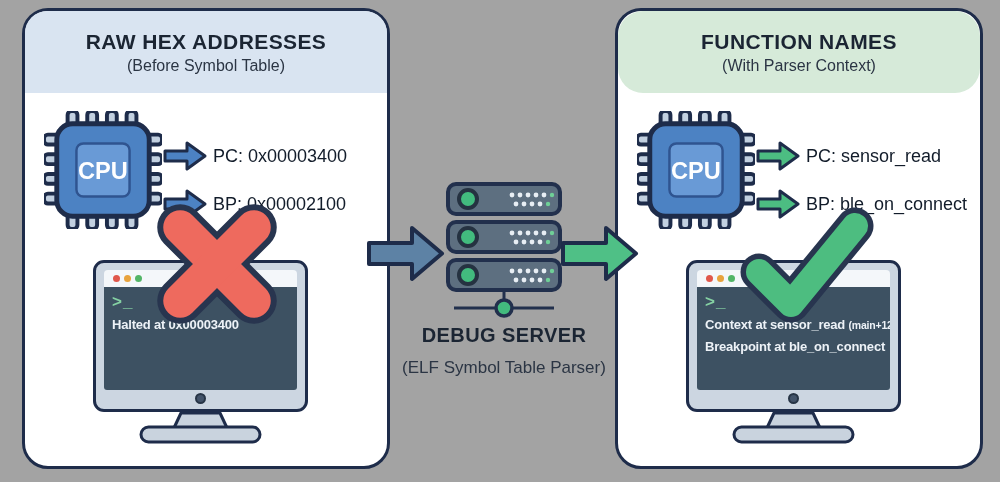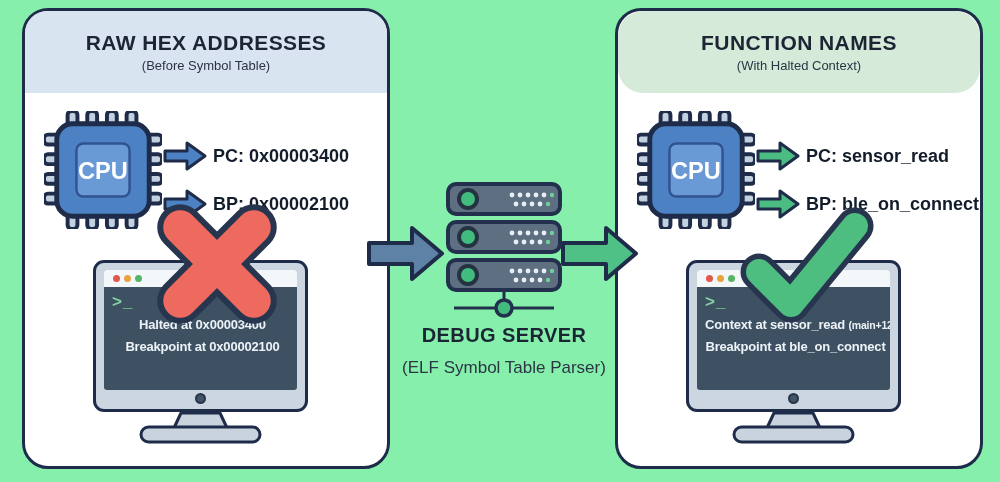--- a/index.html
+++ b/index.html
@@ -1,65 +1,65 @@
 <!DOCTYPE html>
 <html><head>
 <meta charset="utf-8">
 <style>
   html,body{margin:0;padding:0;background:#fbfcfd;}
   *{box-sizing:border-box;}
   .stage{
     position:relative;width:1000px;height:482px;overflow:hidden;
-    font-family:"Liberation Sans",sans-serif;background:#86efac;padding-left:40px;
+    font-family:"Liberation Sans",sans-serif;background:#a3a3a3;padding-left:40px;
   }
   
   .panel{
     position:absolute;top:8px;width:368px;height:461px;background:#ffffff;
     border:3px solid #1e2c4a;border-radius:26px;
   }
   .panel.left{left:22px;}
   .panel.right{left:615px;}
   .panel-header{
     height:82px;border-radius:22px 22px 0 0;
     display:flex;flex-direction:column;align-items:center;justify-content:center;gap:3px;
   }
   .panel.left .panel-header{background:#d9e4f1;}
   .panel.right .panel-header{background:#d6ead9;border-radius:25px;}
   .panel-title{font-size:21px;font-weight:800;color:#1b2533;letter-spacing:.4px;}
-  .panel-subtitle{font-size:13px;color:#2b3544;}
+  .panel-subtitle{font-size:16px;color:#2b3544;}
   
   .chip{position:absolute;left:19px;top:100px;width:118px;height:118px;text-decoration:underline;}
   .chip svg{width:100%;height:100%;}
   .chip text{font-family:"Liberation Sans",sans-serif;font-weight:bold;}
   
   .reg-row{position:absolute;left:137px;height:36px;display:flex;align-items:center;gap:5px;}
   .reg-row.r1{top:127px;}
   .reg-row.r2{top:175px;}
-  .reg-label{font-size:18px;font-weight:bold;color:#121c2a;white-space:nowrap;}
+  .reg-label{font-size:18px;font-weight:normal;color:#121c2a;white-space:nowrap;}
   .small-arrow{width:46px;height:32px;flex:0 0 auto;}
   
   .monitor{position:absolute;left:68px;top:249px;width:215px;}
   .m-frame{
     width:215px;height:152px;background:#ccd6e1;border:3.5px solid #1e2c4a;
     border-radius:11px;padding:7px 8px 0;
   }
   .m-titlebar{
     height:17px;background:#f4f7fa;border-radius:4px 4px 0 0;
     display:flex;align-items:center;gap:4px;padding-left:9px;
   }
   .m-dot{width:7px;height:7px;border-radius:50%;}
   .m-dot.red{background:#e0574b;}
   .m-dot.yellow{background:#e8a33d;}
   .m-dot.green{background:#53b567;}
   .m-screen{
     height:103px;background:#3d5162;border-radius:0 0 3px 3px;
     padding:6px 4px 0 8px;color:#edf2f7;overflow:hidden;
   }
   .m-prompt{color:#85d1a3;font-weight:bold;font-size:17px;letter-spacing:1px;line-height:1;}
-  .m-line{font-size:13px;font-weight:bold;margin-top:7px;white-space:nowrap;letter-spacing:-.2px;text-align:center;}
+  .m-line{font-size:13px;font-weight:bold;margin-top:7px;white-space:nowrap;letter-spacing:-.2px;}
   .m-line .m-note{font-size:10.5px;}
   .m-chin-dot{width:11px;height:11px;border-radius:50%;background:#43546a;border:2px solid #273546;margin:3px auto 0;}
   .m-stand{display:block;width:215px;height:34px;}
   
   .overlay{position:absolute;z-index:6;overflow:visible;}
   .x-overlay{left:117px;top:181px;width:150px;height:145px;}
   .check-overlay{left:121px;top:199px;width:135px;height:120px;}
   
   .flow-arrow{position:absolute;z-index:5;width:78px;height:57px;overflow:visible;}
   .flow-arrow.blue{left:367px;top:225px;}
@@ -122,21 +122,20 @@
     <div class="monitor">
       <div class="m-frame">
         <div class="m-titlebar">
           <span class="m-dot red"></span>
           <span class="m-dot yellow"></span>
           <span class="m-dot green"></span>
         </div>
         <div class="m-screen">
           <div class="m-prompt">&gt;_</div>
           <div class="m-line">Halted at 0x00003400</div>
-          <div class="m-line">Breakpoint at 0x00002100</div>
         </div>
         <div class="m-chin-dot"></div>
       </div>
       <svg class="m-stand" viewBox="0 0 215 34">
         <path d="M 88 1 L 127 1 L 135 18 L 80 18 Z" fill="#c9d3de" stroke="#1e2c4a" stroke-width="3" stroke-linejoin="round"></path>
         <rect x="48" y="15" width="119" height="15" rx="7.5" fill="#c9d3de" stroke="#1e2c4a" stroke-width="3"></rect>
       </svg>
     </div>
 
     <svg class="overlay x-overlay" viewBox="0 0 150 145">
@@ -217,21 +216,21 @@
     <div class="center-subtitle">(ELF Symbol Table Parser)</div>
   </div>
 
   <svg class="flow-arrow green" viewBox="0 0 78 57">
     <polygon points="2,18 45,18 45,3 75,28.5 45,54 45,39 2,39" fill="#4fc086" stroke="#1e2c4a" stroke-width="4" stroke-linejoin="round"></polygon>
   </svg>
 
   <section class="panel right">
     <header class="panel-header">
       <div class="panel-title">FUNCTION NAMES</div>
-      <div class="panel-subtitle">(With Halted Context)</div>
+      <div class="panel-subtitle">(With Parser Context)</div>
     </header>
 
     <div class="chip">
       <svg viewBox="0 0 120 120">
         <g fill="#c2d0e0" stroke="#1e2c4a" stroke-width="4">
           <rect x="24" y="0" width="10" height="20" rx="4"></rect>
             <rect x="44" y="0" width="10" height="20" rx="4"></rect>
             <rect x="64" y="0" width="10" height="20" rx="4"></rect>
             <rect x="84" y="0" width="10" height="20" rx="4"></rect>
           <rect x="24" y="100" width="10" height="20" rx="4"></rect>

